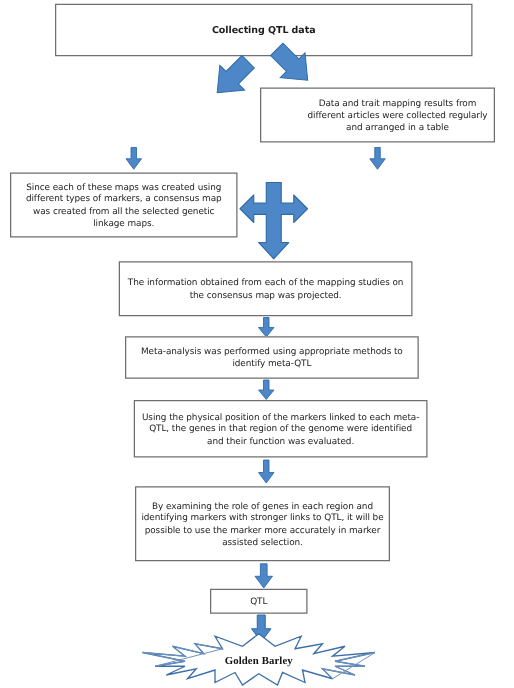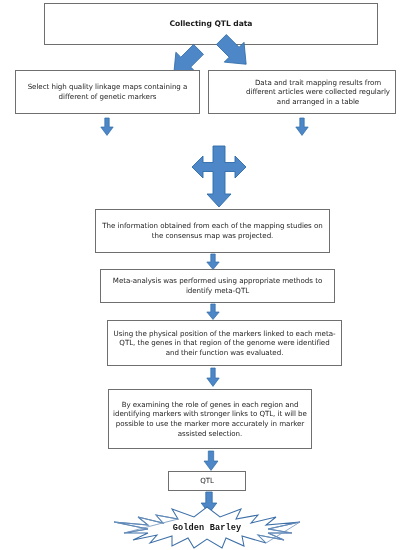--- a/index.html
+++ b/index.html
@@ -83,21 +83,21 @@
   }
   #burst .burst-label {
     position: absolute;
     left: 0;
     top: 0;
     width: 198px;
     height: 45px;
     display: flex;
     align-items: center;
     justify-content: center;
-    font-family: Liberation Mono, monospace;
+    font-family: Liberation Serif, serif;
     font-weight: bold;
     font-size: 8.6px;
     color: #141414;
     letter-spacing: 0.1px;
   }
 </style>
 </head>
 <body>
 
 <div class="canvas">
@@ -115,40 +115,40 @@
   </div>
 
   <div class="arrow" id="arr-v-right" style="left:200px; top:45px; width:64px; height:30px;">
     <svg width="64" height="30" viewBox="0 0 64 30">
       <g transform="rotate(45 32 15)">
         <polygon points="32,1 32,-6 49,8 32,22 32,15 14,15 14,1" fill="#4E87C7" stroke="#2E6BA8" stroke-width="0.8" transform="translate(-4,0)"></polygon>
       </g>
     </svg>
   </div>
 
-  <div class="box" id="box-select">
-    <div class="bdy">Select high quality linkage maps containing a different of genetic markers</div>
-  </div>
 
   <div class="box" id="box-datatrait">
     <div class="bdy">Data and trait mapping results from different articles were collected regularly and arranged in a table</div>
   </div>
 
   <div class="arrow" style="left:100px; top:118px; width:14px; height:18px;">
     <svg width="14" height="18" viewBox="0 0 14 18">
       <polygon points="4.8,0 9.2,0 9.2,9 13.2,9 7,17.4 0.8,9 4.8,9" fill="#4E87C7" stroke="#2E6BA8" stroke-width="0.7"></polygon>
     </svg>
   </div>
 
   <div class="arrow" style="left:295px; top:118px; width:14px; height:18px;">
     <svg width="14" height="18" viewBox="0 0 14 18">
       <polygon points="4.8,0 9.2,0 9.2,9 13.2,9 7,17.4 0.8,9 4.8,9" fill="#4E87C7" stroke="#2E6BA8" stroke-width="0.7"></polygon>
     </svg>
   </div>
 
+  <div class="box" id="box-consensus">
+    <div class="bdy">Since each of these maps was created using different types of markers, a consensus map was created from all the selected genetic linkage maps.</div>
+  </div>
 
 
   <div class="arrow" id="arr-tri" style="left:192px; top:146px; width:54px; height:62px;">
     <svg width="54" height="62" viewBox="0 0 54 62">
       <polygon points="
           0,21
           11,10 11,16.5
           21,16.5 21,0
           33,0 33,16.5
           43,16.5 43,10

